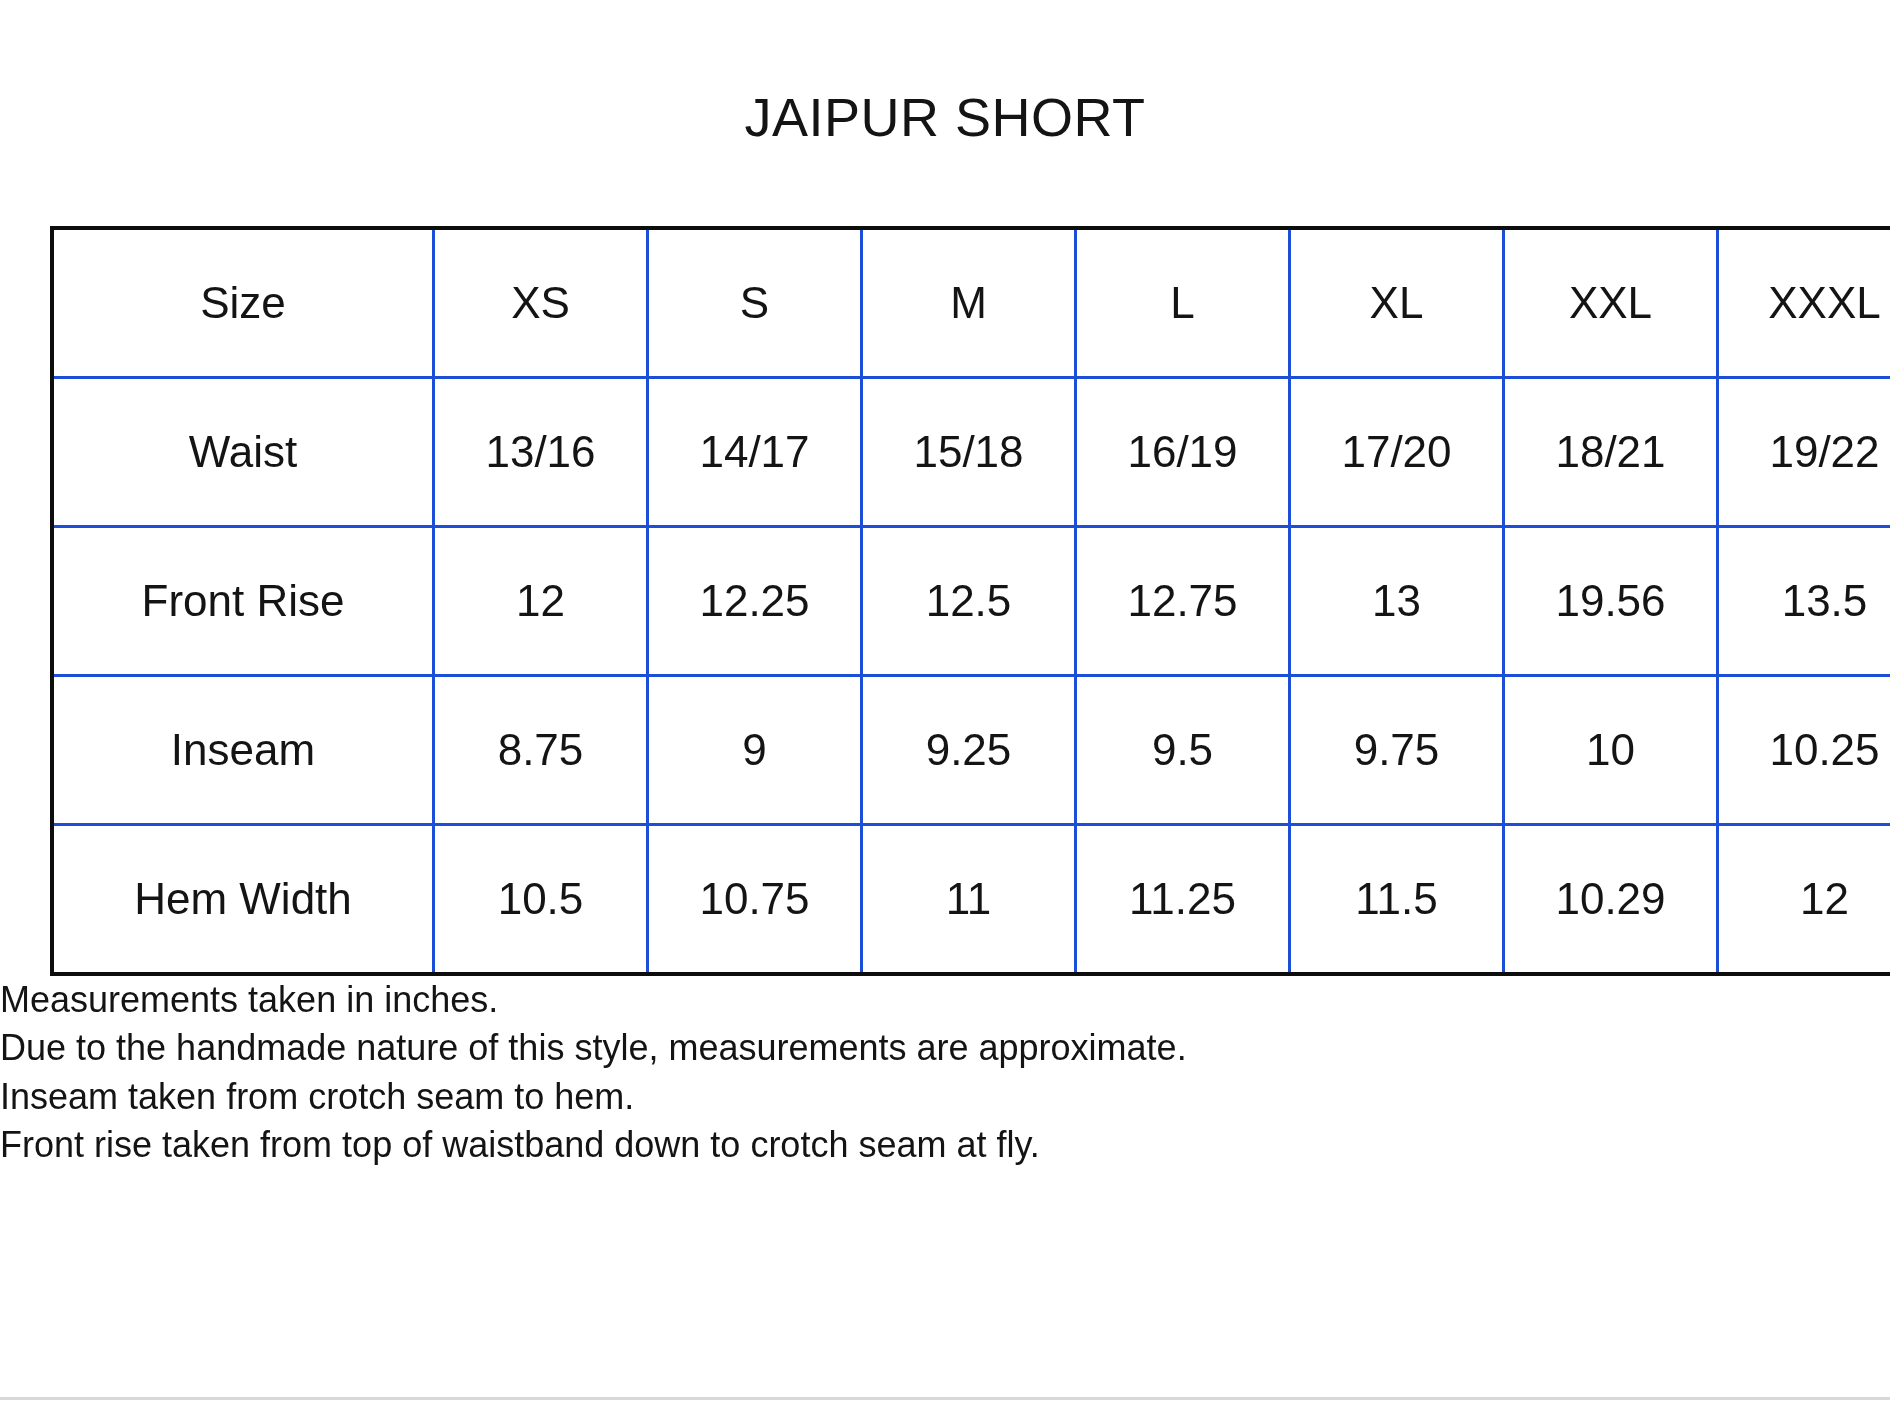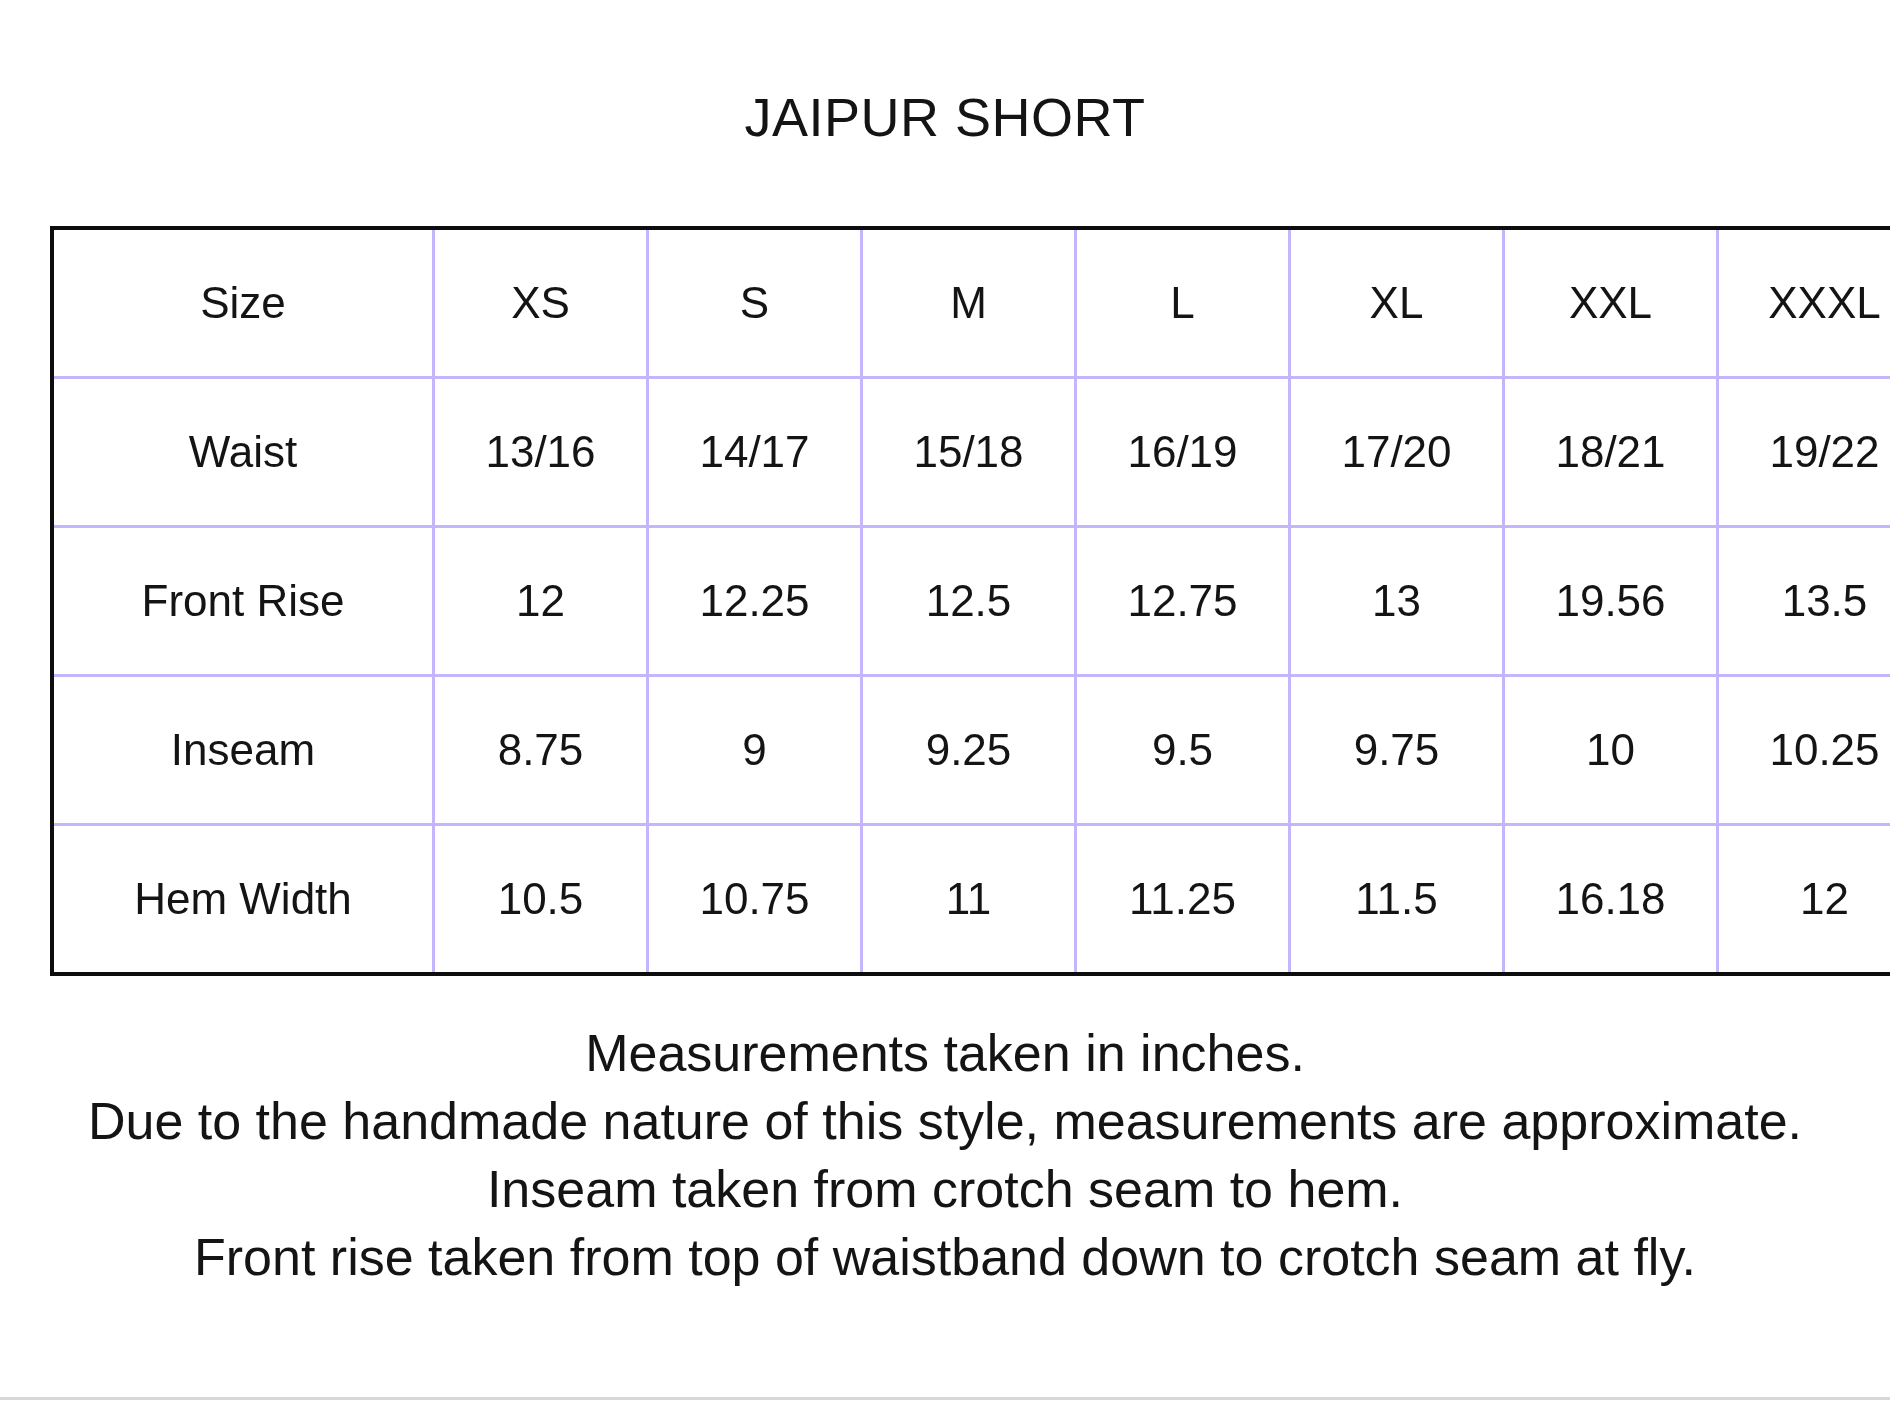--- a/index.html
+++ b/index.html
@@ -36,40 +36,38 @@
     width: 1790px;
   }
   table.size-chart {
     border-collapse: collapse;
     width: 1790px;
     table-layout: fixed;
     margin: 0 auto;
     border: 4px solid #0d0d0d;
   }
   table.size-chart td {
-    border: 3px solid #c4b5fd;
+    border: 3px solid #1d4ed8;
     text-align: center;
     vertical-align: middle;
     font-size: 44px;
     font-weight: 400;
     color: #141414;
     height: 146px;
     padding: 0 4px;
     white-space: nowrap;
   }
   table.size-chart td.rowhead {
     width: 370px;
   }
   table.size-chart td.datacell {
     width: 203px;
   }
   .notes {
-    text-align: center;
-    padding-top: 44px;
-    font-size: 52px;
+    font-size: 36px;
     line-height: 1.23;
     color: #141414;
   }
   .notes div {
     padding: 2px 0;
     white-space: nowrap;
   }
   .bottom-rule {
     position: absolute;
     left: 0;
@@ -134,21 +132,21 @@
           <td class="datacell">10.25</td>
         </tr>
 
         <tr>
           <td class="rowhead">Hem Width</td>
           <td class="datacell">10.5</td>
           <td class="datacell">10.75</td>
           <td class="datacell">11</td>
           <td class="datacell">11.25</td>
           <td class="datacell">11.5</td>
-          <td class="datacell">16.18</td>
+          <td class="datacell">10.29</td>
           <td class="datacell">12</td>
         </tr>
       </tbody>
     </table>
   </div>
 
   <div class="notes">
     <div>Measurements taken in inches.</div>
     <div>Due to the handmade nature of this style, measurements are approximate.</div>
     <div>Inseam taken from crotch seam to hem.</div>

